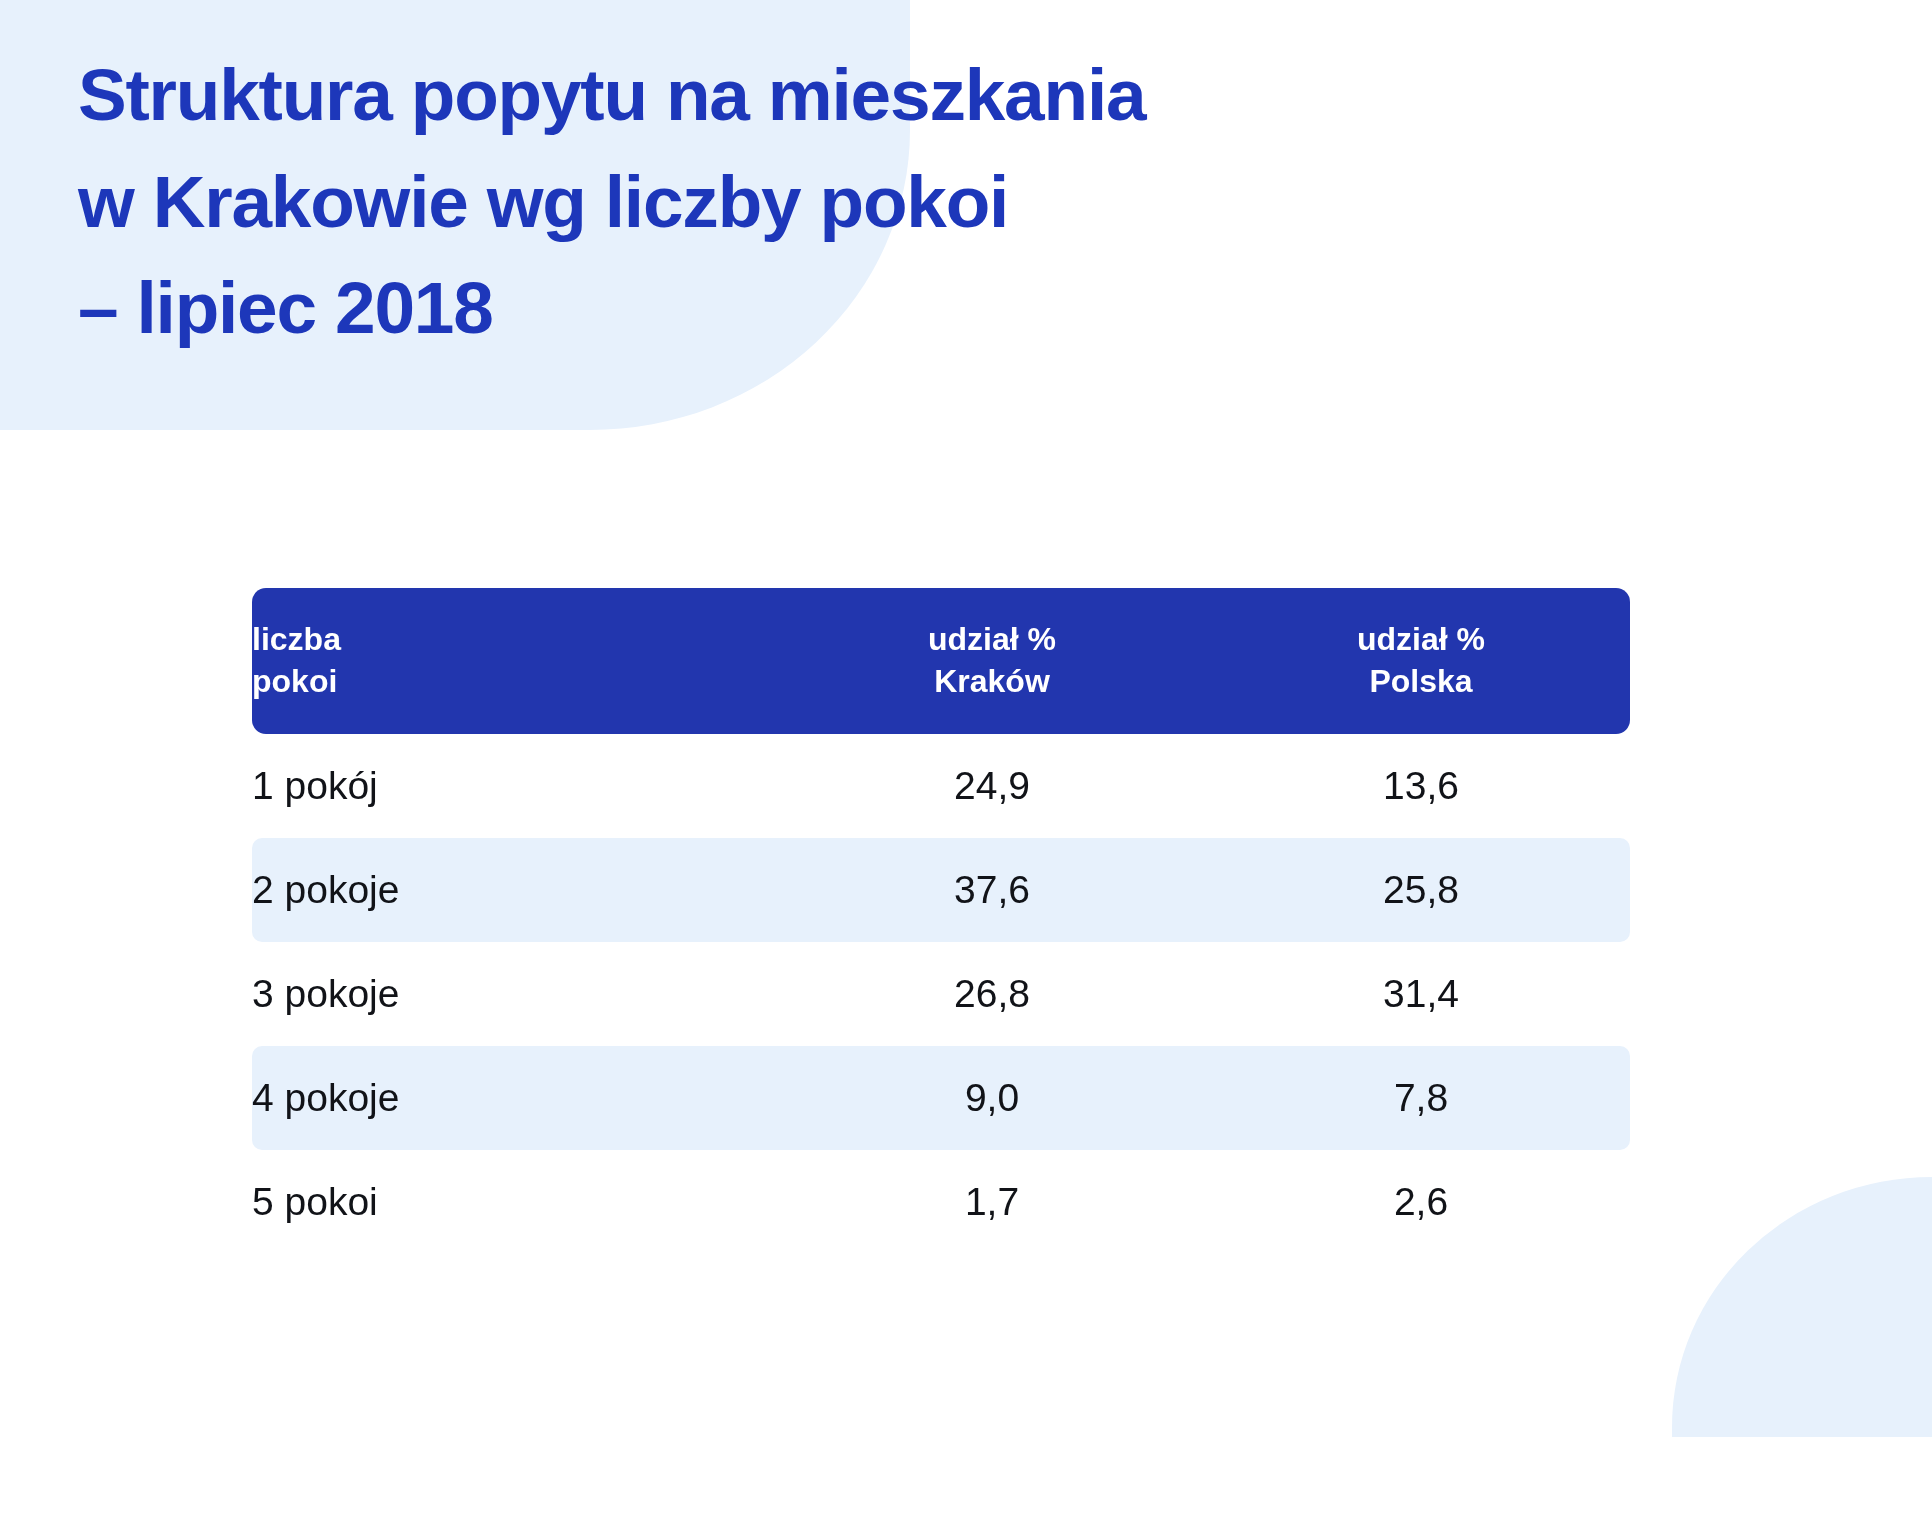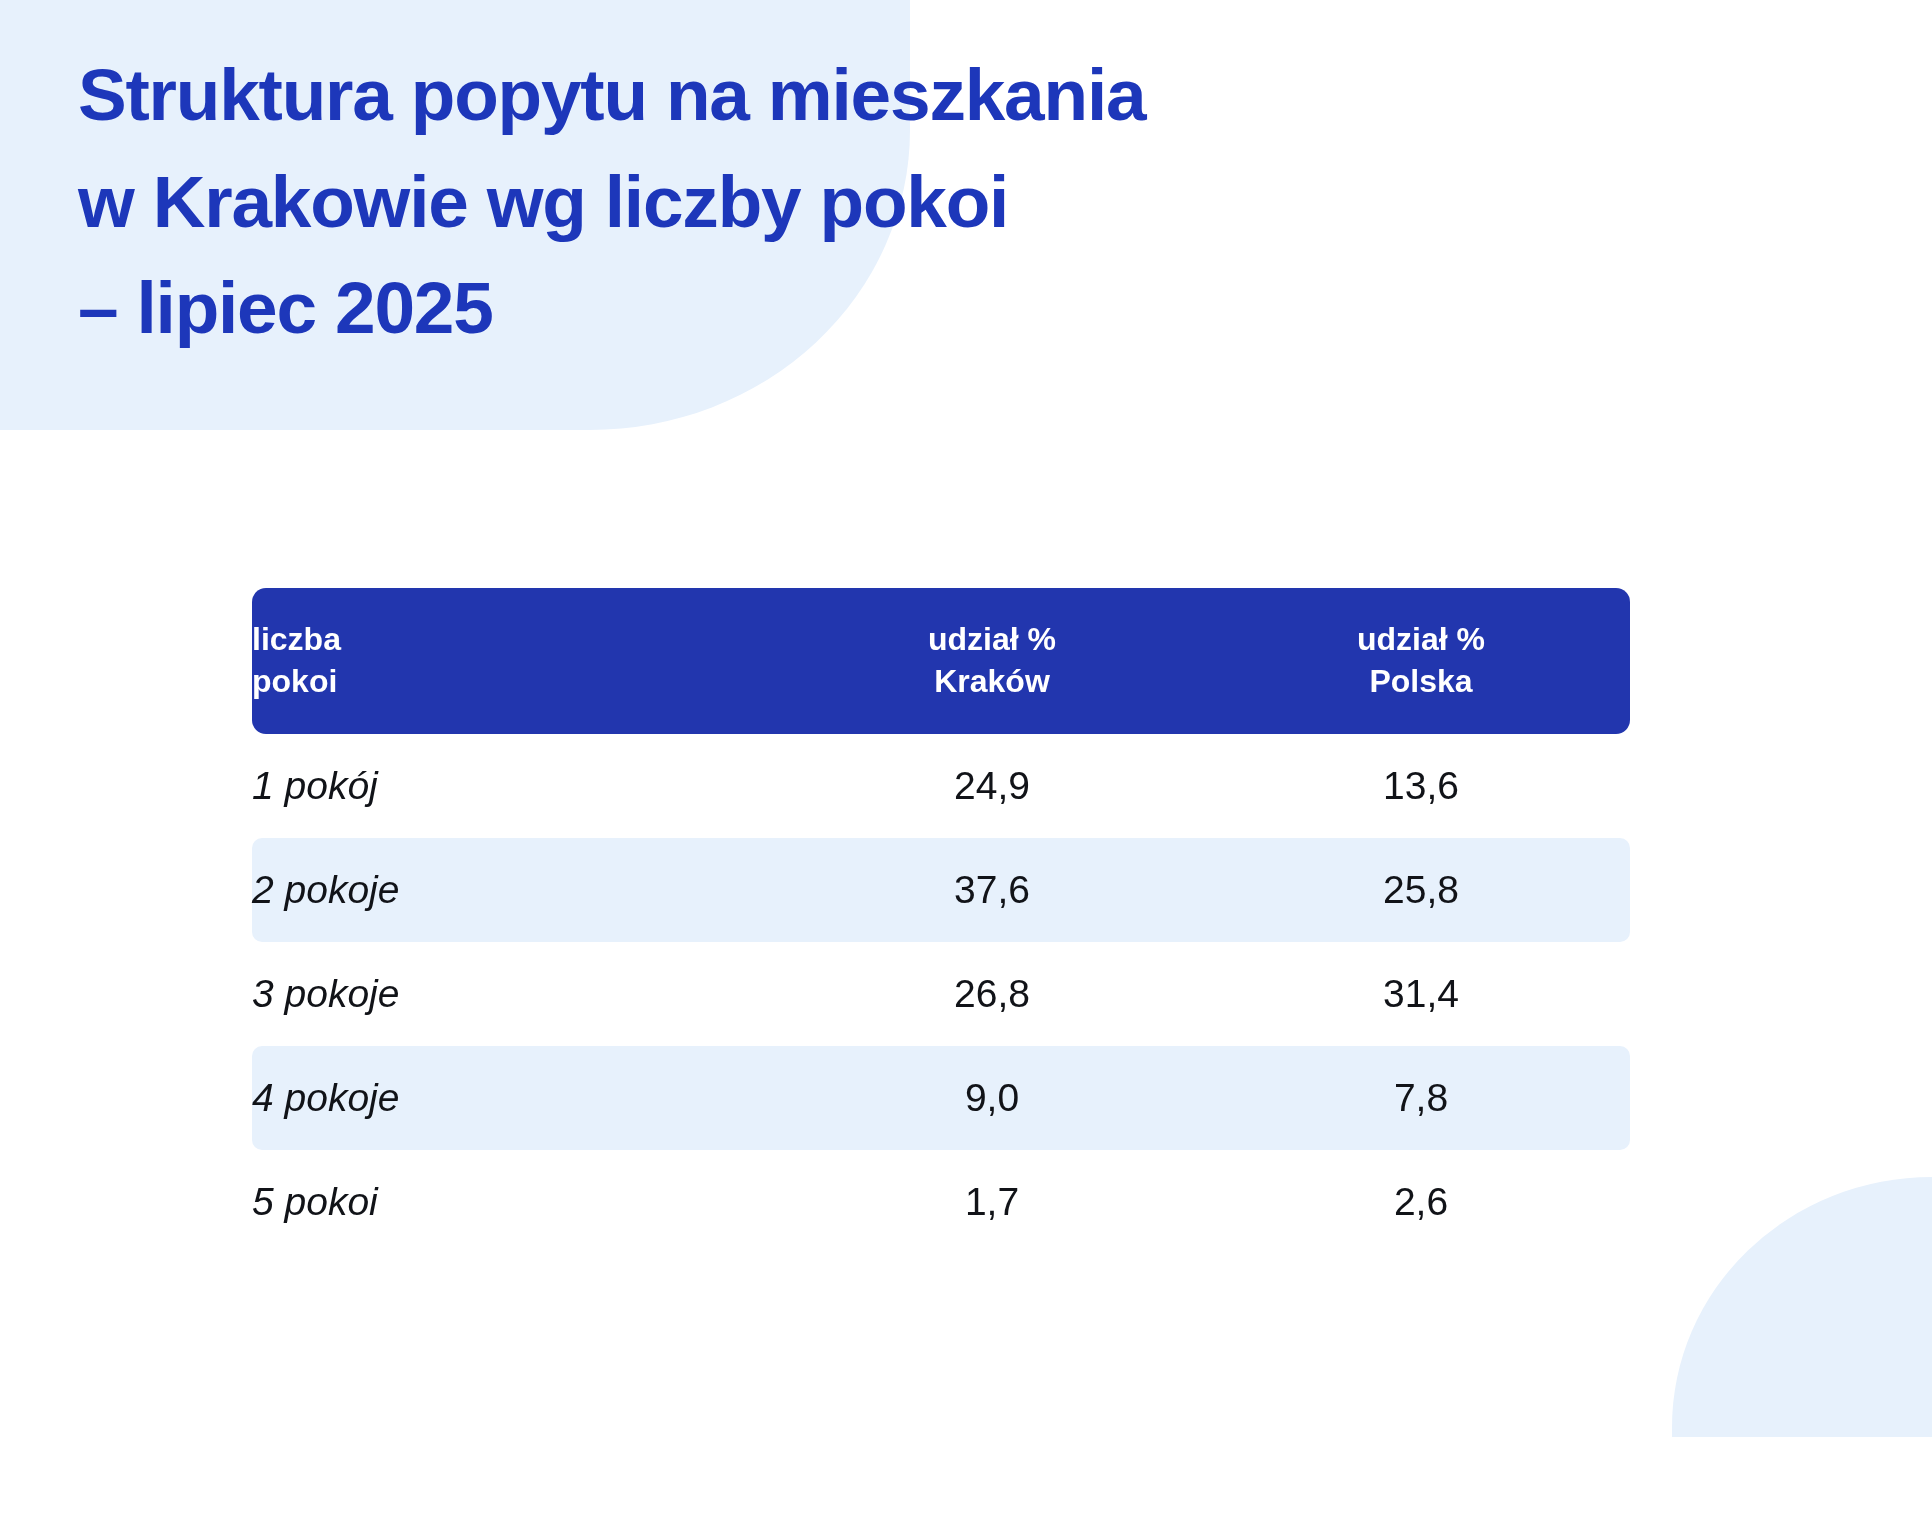--- a/index.html
+++ b/index.html
@@ -107,21 +107,20 @@
   table.data-table tbody td {
     font-size: 39px;
     color: #111318;
     padding: 28px 0 28px 0;
     height: 48px;
     vertical-align: middle;
   }
   tbody td.cell-rooms {
     text-align: left;
     padding-left: 76px;
-    font-style: italic;
   }
   tbody td.cell-num {
     text-align: center;
   }
   tbody tr.alt td {
     background: #e7f1fc;
     margin-left: 28px;
   }
   tbody tr.alt td.cell-rooms {
     border-top-left-radius: 10px;
@@ -137,21 +136,21 @@
 
 <div class="page">
 
   <div class="blob-top"></div>
   <div class="blob-bottom"></div>
 
   <div class="content">
 
     <div class="title">Struktura popytu na mieszkania
 w Krakowie wg liczby pokoi
-– lipiec 2025</div>
+– lipiec 2018</div>
 
     <div class="table-wrap">
       <table class="data-table">
         <thead>
           <tr>
             <th class="col-rooms">liczba
 pokoi</th>
             <th class="col-krakow">udział %
 Kraków</th>
             <th class="col-polska">udział %

